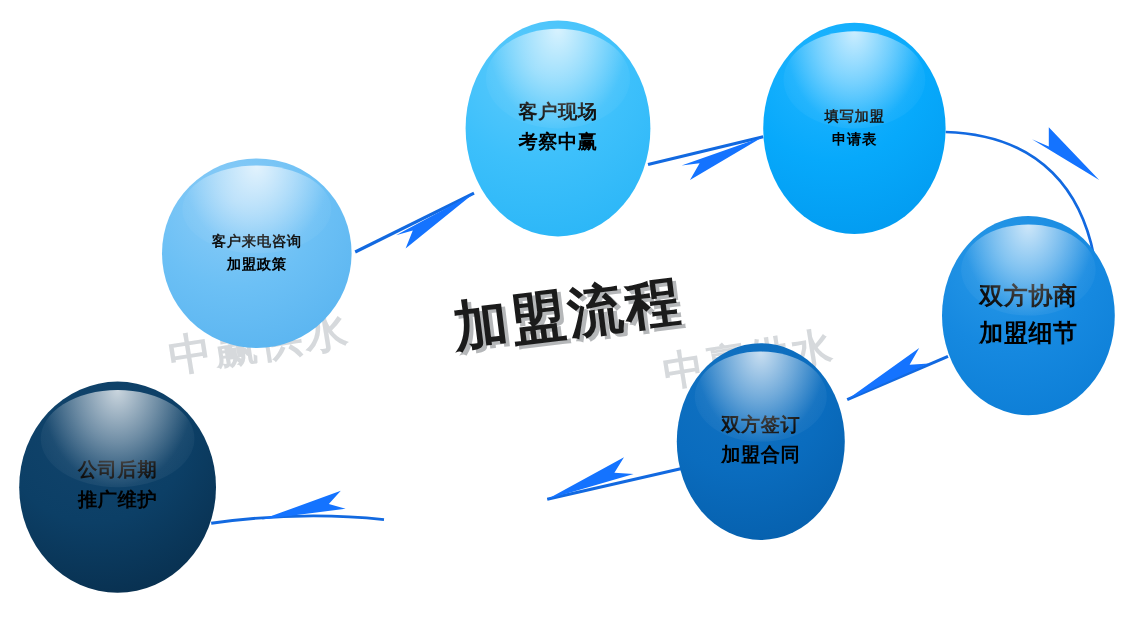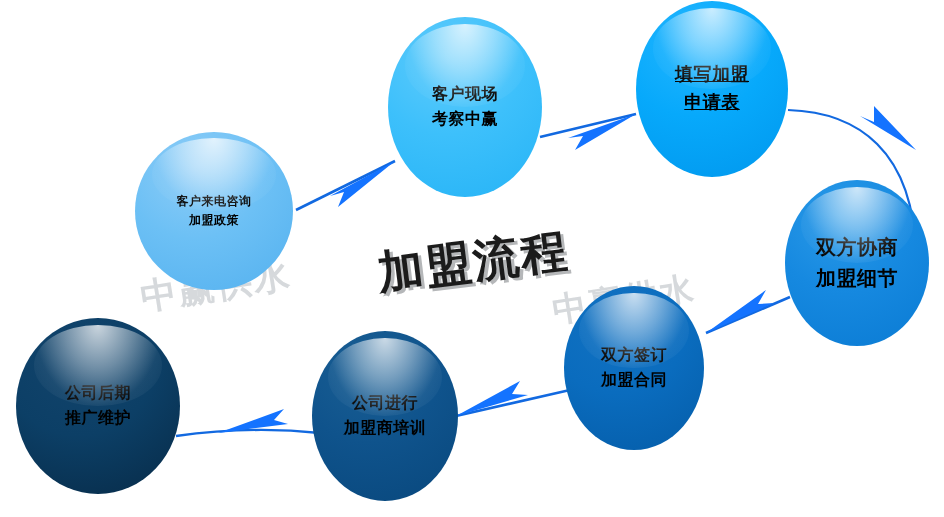--- a/index.html
+++ b/index.html
@@ -122,36 +122,32 @@
   </svg>
 
   <div class="node" style="left: 135px; top: 132px; width: 158px; height: 158px; background: radial-gradient(circle at 38% 22%, rgb(142, 205, 247) 0%, rgb(108, 192, 245) 46%, rgb(89, 180, 240) 88%, rgb(89, 180, 240) 100%); font-size: 12px;">
       <span class="ln">客户来电咨询</span>
       <span class="ln">加盟政策</span>
     </div>
   <div class="node" style="left: 388px; top: 17px; width: 154px; height: 180px; background: radial-gradient(circle at 38% 22%, rgb(95, 203, 251) 0%, rgb(61, 192, 251) 46%, rgb(43, 182, 247) 88%, rgb(43, 182, 247) 100%); font-size: 16px;">
       <span class="ln">客户现场</span>
       <span class="ln">考察中赢</span>
     </div>
-  <div class="node" style="left: 636px; top: 1px; width: 152px; height: 176px; background: radial-gradient(circle at 38% 22%, rgb(35, 182, 255) 0%, rgb(7, 169, 251) 46%, rgb(2, 155, 240) 88%, rgb(2, 155, 240) 100%); font-size: 18px; text-decoration: underline;">
+  <div class="node" style="left: 636px; top: 19px; width: 152px; height: 176px; background: radial-gradient(circle at 38% 22%, rgb(35, 182, 255) 0%, rgb(7, 169, 251) 46%, rgb(2, 155, 240) 88%, rgb(2, 155, 240) 100%); font-size: 12px;">
       <span class="ln">填写加盟</span>
       <span class="ln">申请表</span>
     </div>
   <div class="node" style="left: 785px; top: 180px; width: 144px; height: 166px; background: radial-gradient(circle at 38% 22%, rgb(42, 154, 232) 0%, rgb(22, 137, 224) 46%, rgb(13, 126, 214) 88%, rgb(13, 126, 214) 100%); font-size: 20px;">
       <span class="ln">双方协商</span>
       <span class="ln">加盟细节</span>
     </div>
   <div class="node" style="left: 564px; top: 286px; width: 140px; height: 164px; background: radial-gradient(circle at 38% 22%, rgb(18, 114, 194) 0%, rgb(10, 108, 190) 46%, rgb(6, 96, 173) 88%, rgb(6, 96, 173) 100%); font-size: 16px;">
       <span class="ln">双方签订</span>
       <span class="ln">加盟合同</span>
     </div>
-  <div class="node" style="left: 312px; top: 331px; width: 146px; height: 170px; background: radial-gradient(circle at 38% 22%, rgb(26, 95, 148) 0%, rgb(15, 83, 140) 46%, rgb(10, 74, 128) 88%, rgb(10, 74, 128) 100%); font-size: 16px;">
-      <span class="ln">公司进行</span>
-      <span class="ln">加盟商培训</span>
-    </div>
   <div class="node" style="left: 16px; top: 318px; width: 164px; height: 176px; background: radial-gradient(circle at 38% 22%, rgb(18, 68, 108) 0%, rgb(12, 63, 102) 46%, rgb(8, 47, 78) 88%, rgb(8, 47, 78) 100%); font-size: 16px;">
       <span class="ln">公司后期</span>
       <span class="ln">推广维护</span>
     </div>
 
   <div id="center-title" style="left:378px; top:243px; font-size:46px;">加盟流程</div>
 
 </div>
 
 </body></html>

